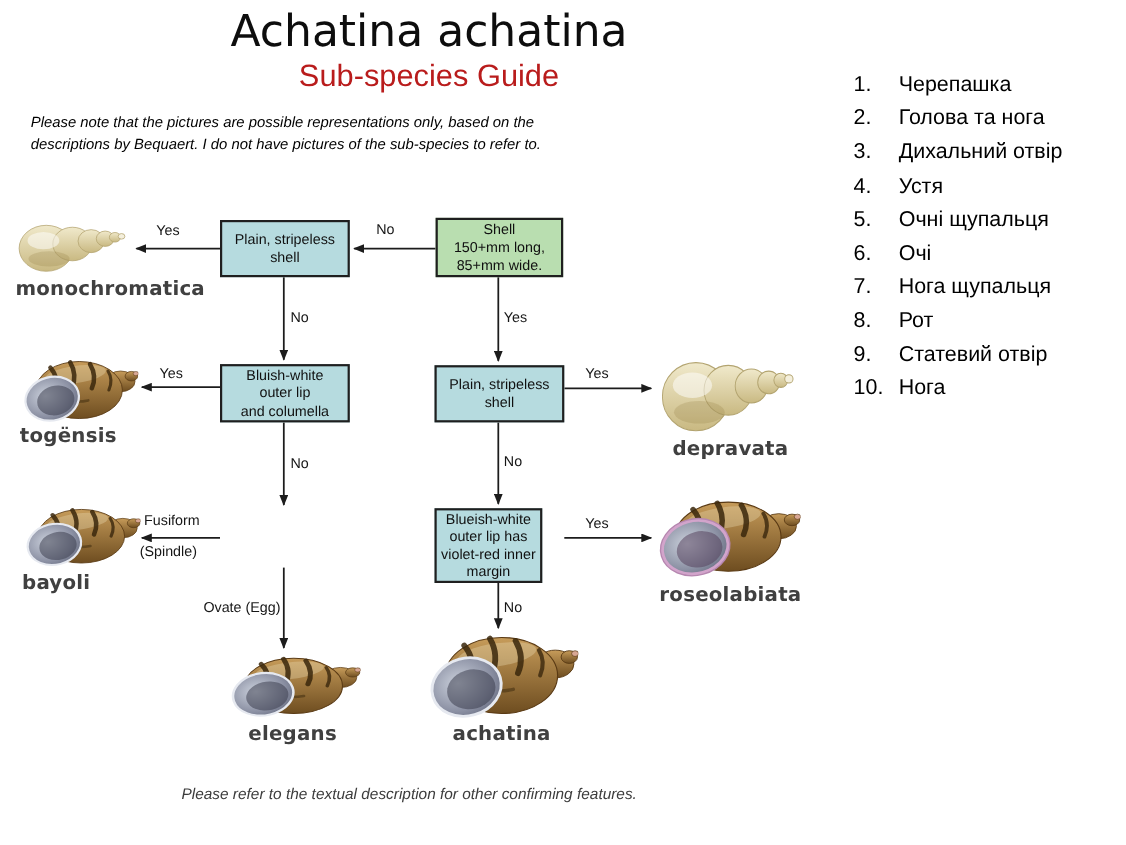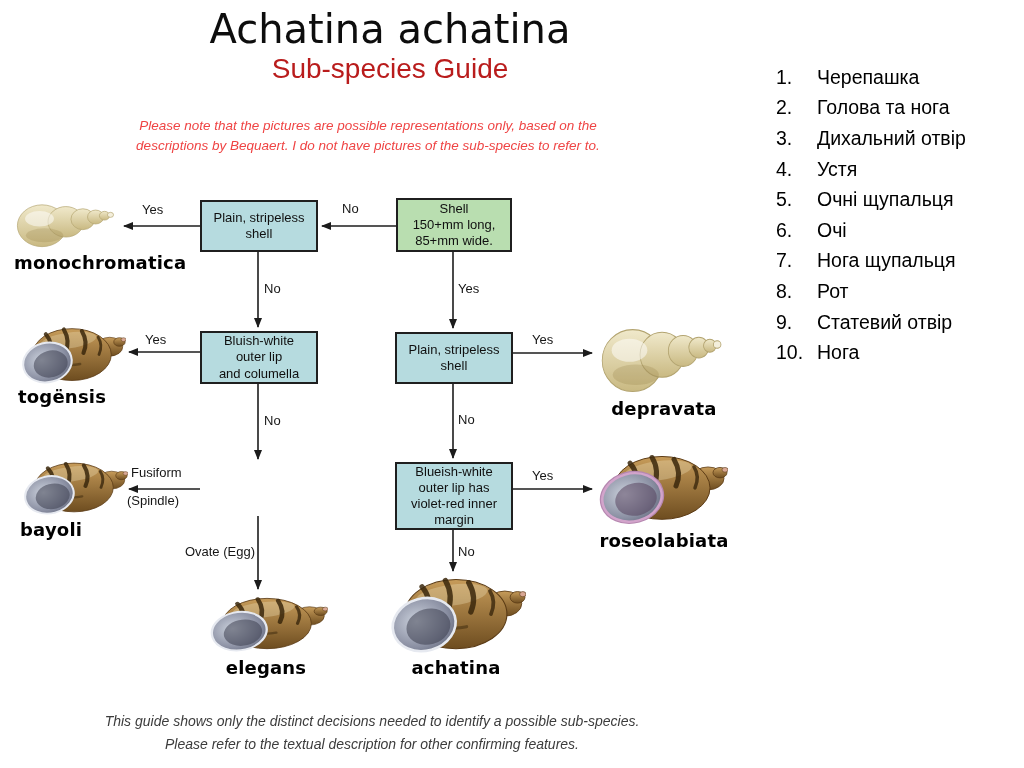--- a/index.html
+++ b/index.html
@@ -10,37 +10,37 @@
   }
   html,body{margin:0;padding:0;background:#ffffff;}
   .canvas{
     position:relative;width:1024px;height:768px;background:#ffffff;overflow:hidden;
     font-family:"Liberation Sans",sans-serif;color:#111;
   }
   
   .title-block{position:absolute;left:0;top:6px;width:736px;text-align:center;margin-left:22px;}
   .title{font-family:"DejaVu Sans",sans-serif;font-size:40px;line-height:46px;color:#0d0d0d;}
   .subtitle{font-family:Liberation Sans, sans-serif;font-size:28px;line-height:34px;color:#b91c1c;}
-  .top-note{position:absolute;left:28px;top:116px;width:680px;text-align:center;
-    font-style:italic;font-size:13.5px;line-height:20px;color:#ef4444;}
+  .top-note{position:absolute;left:28px;top:101px;width:680px;
+    font-style:italic;font-size:13.5px;line-height:20px;color:#000000;}
   .bottom-note{position:absolute;left:0px;top:710px;width:744px;text-align:center;
     font-style:italic;font-size:14px;line-height:23px;color:#3c3c3c;}
   
   .fc-box{
     position:absolute;box-sizing:border-box;border:2px solid var(--box-border);
     background:var(--decision-box-fill);display:flex;align-items:center;justify-content:center;
     text-align:center;font-size:13px;line-height:1.25;white-space:pre-line;color:#101010;
   }
   .fc-box.start{background:var(--start-box-fill);}
   #box-start{left:396px;top:198px;width:116px;height:54px;}
   #box-plain1{left:200px;top:200px;width:118px;height:52px;}
   #box-bluish{left:200px;top:331px;width:118px;height:53px;}
   #box-plain2{left:395px;top:332px;width:118px;height:52px;}
   #box-shape{left:200px;top:463px;width:118px;height:53px;}
-  #box-blueish-violet{left:395px;top:462px;width:118px;height:68px;}
+  #box-blueish-violet{left:395px;top:462px;width:98px;height:68px;}
   
   .connectors{position:absolute;left:0;top:0;width:1024px;height:768px;pointer-events:none;}
   .connectors line{stroke:var(--arrow-color);stroke-width:1.6;}
   .connectors .ah{fill:var(--arrow-color);}
   
   .edge-label{position:absolute;font-size:13px;color:#161616;white-space:nowrap;}
   #lbl-yes-mono{left:142px;top:202px;}
   #lbl-no-start{left:342px;top:201px;}
   #lbl-no-plain1{left:264px;top:281px;}
   #lbl-yes-start{left:458px;top:281px;}
@@ -48,21 +48,21 @@
   #lbl-yes-dep{left:532px;top:332px;}
   #lbl-no-bluish{left:264px;top:413px;}
   #lbl-no-plain2{left:458px;top:412px;}
   #lbl-fusiform{left:131px;top:465px;}
   #lbl-spindle{left:127px;top:493px;}
   #lbl-yes-rose{left:532px;top:468px;}
   #lbl-ovate{left:160px;top:544px;width:95px;text-align:right;}
   #lbl-no-blueish{left:458px;top:544px;}
   
   .species-label{position:absolute;font-family:"DejaVu Sans",sans-serif;font-weight:bold;
-    font-size:18px;color:#000000;letter-spacing:.2px;white-space:nowrap;}
+    font-size:18px;color:#404040;letter-spacing:.2px;white-space:nowrap;}
   #sp-monochromatica{left:14px;top:252px;}
   #sp-togensis{left:18px;top:386px;}
   #sp-bayoli{left:20px;top:519px;text-align:right;}
   #sp-depravata{left:600px;top:398px;width:128px;text-align:center;}
   #sp-roseolabiata{left:594px;top:530px;width:140px;text-align:center;}
   #sp-elegans{left:204px;top:657px;width:124px;text-align:center;}
   #sp-achatina{left:388px;top:657px;width:136px;text-align:center;}
   
   .snail{position:absolute;}
   #img-mono{left:14px;top:197px;}
@@ -265,17 +265,16 @@
         <span class="num">9.</span>
         <span class="label">Статевий отвір</span>
       </li>
     <li>
         <span class="num">10.</span>
         <span class="label">Нога</span>
       </li>
   </ul>
 
   <div class="bottom-note">
-    <div>This guide shows only the distinct decisions needed to identify a possible sub-species.</div>
     <div>Please refer to the textual description for other confirming features.</div>
   </div>
 
 </div>
 
 </body></html>

